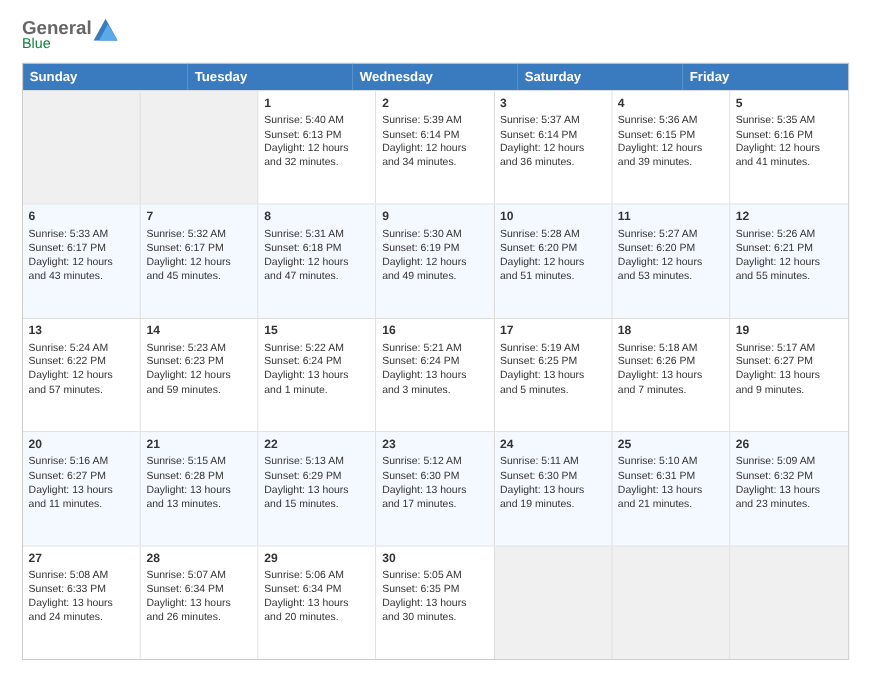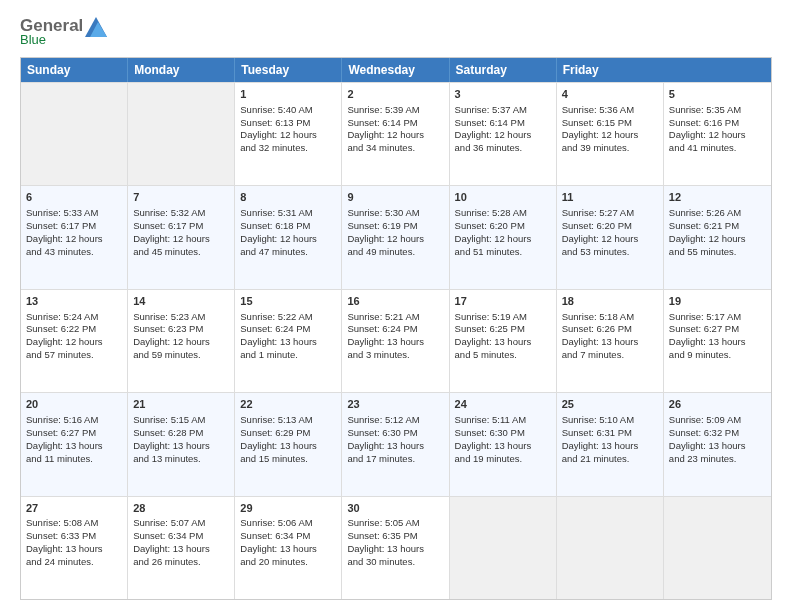--- a/index.html
+++ b/index.html
@@ -45,21 +45,21 @@
       color: #555;
     }
     .calendar {
       flex: 1;
       display: flex;
       flex-direction: column;
       border: 1px solid #ccc;
     }
     .cal-header-row {
       display: grid;
-      grid-template-columns: repeat(7, 1fr);
+      grid-template-columns: repeat(5, 1fr);
       background: #3a7abf;
     }
     .cal-header-cell {
       color: #fff;
       font-weight: bold;
       font-size: 12px;
       padding: 5px 6px;
       text-align: left;
       border-right: 1px solid #5592cc;
     }
@@ -114,21 +114,20 @@
     </div>
     <div class="title-block">
       <div class="main-title"></div>
       <div class="subtitle"></div>
     </div>
   </div>
 
   <div class="calendar">
     <div class="cal-header-row">
     <div class="cal-header-cell">Sunday</div>
-        <div class="cal-header-cell">Monday</div>
         <div class="cal-header-cell">Tuesday</div>
         <div class="cal-header-cell">Wednesday</div>
         <div class="cal-header-cell">Saturday</div>
         <div class="cal-header-cell">Friday</div>
       </div>
     <div class="cal-body">
     <div class="cal-week">
           <div class="cal-cell empty"></div>
           <div class="cal-cell empty"></div>
           <div class="cal-cell">

